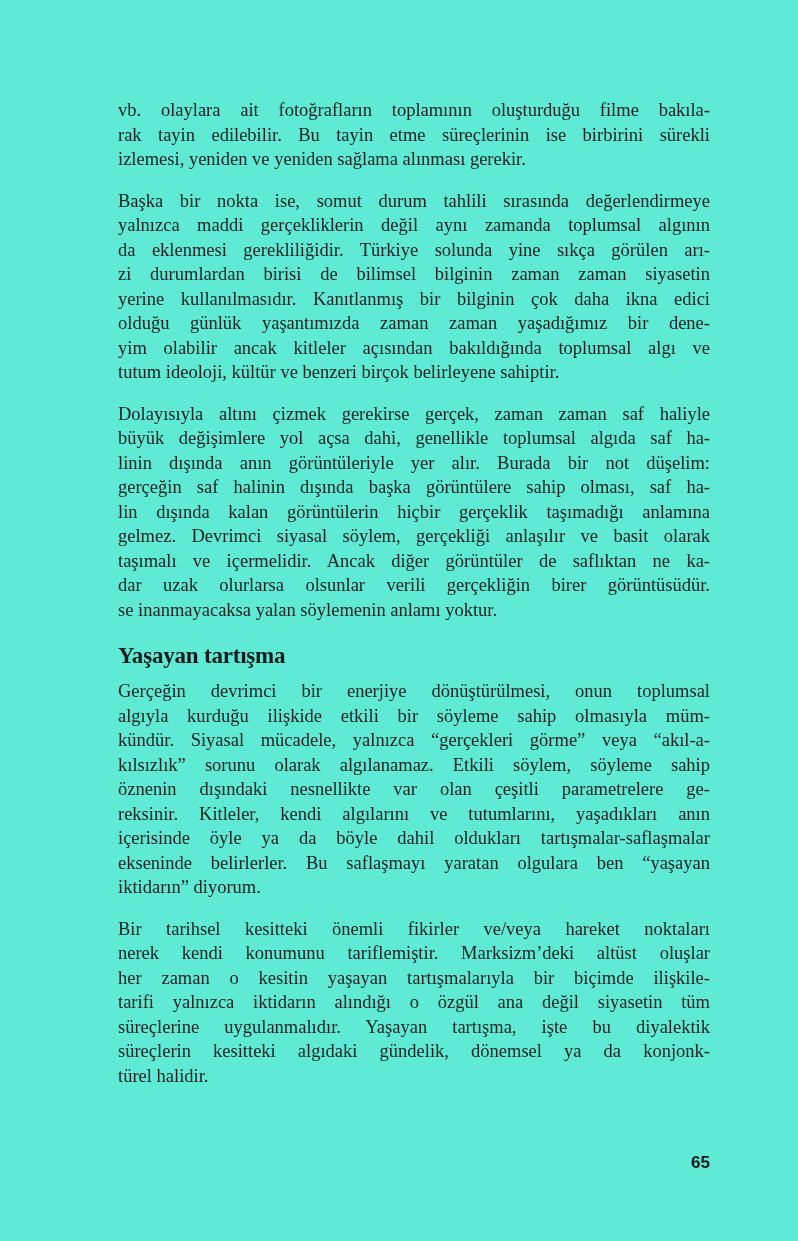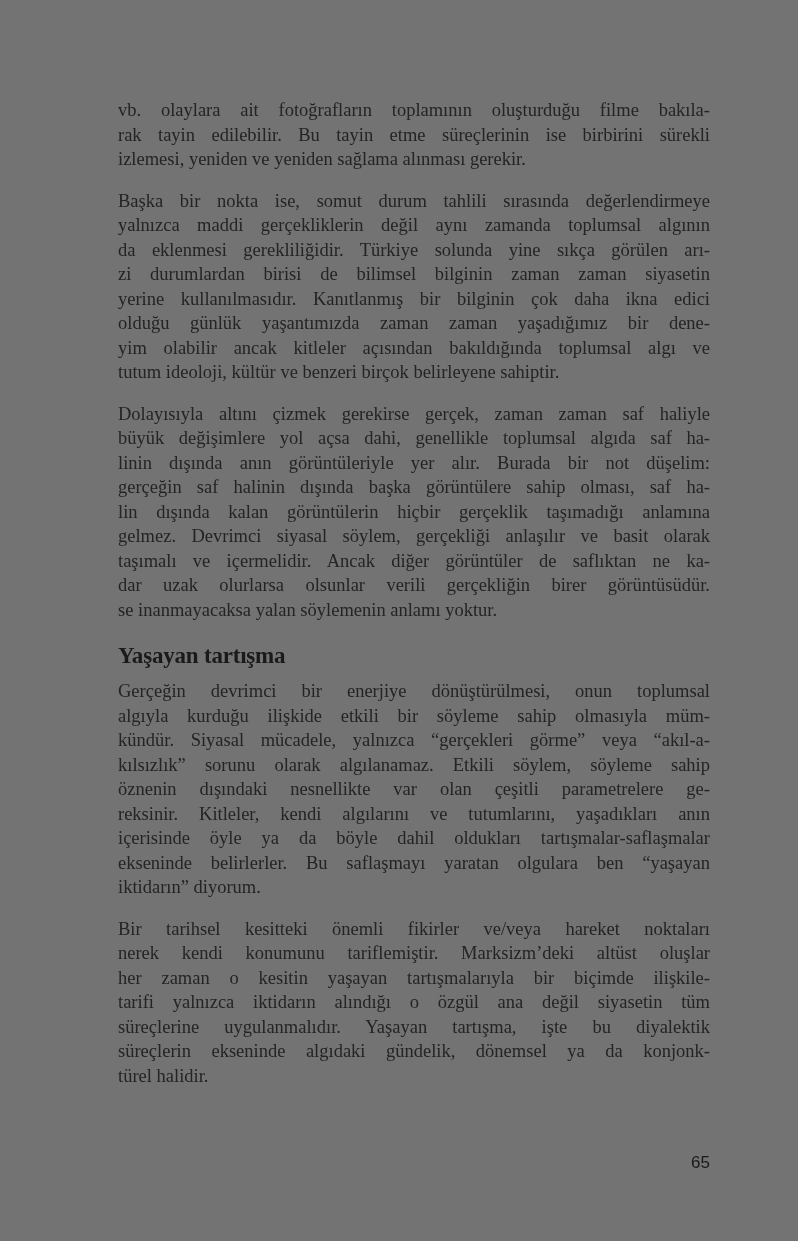--- a/index.html
+++ b/index.html
@@ -12,21 +12,21 @@
     width: 798px;
     height: 1241px;
     overflow: hidden;
     font-family: "Liberation Serif", serif;
   }
   .book-page {
     position: absolute;
     left: 0; top: 0;
     width: 798px;
     height: 1241px;
-    background: #737373;
+    background: #5eead4;
   }
   .page-body {
     position: absolute;
     left: 118px;
     top: 98px;
     width: 592px;
   }
   .paragraph {
     margin: 0 0 17px 0;
   }
@@ -51,21 +51,21 @@
     letter-spacing: -0.2px;
     margin: 19px 0 8px 0;
   }
   .page-number {
     position: absolute;
     left: 118px;
     top: 1153px;
     width: 592px;
     text-align: right;
     font-family: "Liberation Sans", sans-serif;
-    font-weight: 400;
+    font-weight: 700;
     font-size: 17px;
     color: #1a1a1a;
   }
 </style>
 </head>
 <body>
 
 <div class="book-page">
   <main class="page-body">
       <div class="paragraph">
@@ -105,18 +105,18 @@
         <div class="line">içerisinde öyle ya da böyle dahil oldukları tartışmalar-saflaşmalar</div>
         <div class="line">ekseninde belirlerler. Bu saflaşmayı yaratan olgulara ben “yaşayan</div>
         <div class="line last">iktidarın” diyorum.</div>
       </div>
       <div class="paragraph">
         <div class="line">Bir tarihsel kesitteki önemli fikirler ve/veya hareket noktaları</div>
         <div class="line">nerek kendi konumunu tariflemiştir. Marksizm’deki altüst oluşlar</div>
         <div class="line">her zaman o kesitin yaşayan tartışmalarıyla bir biçimde ilişkile-</div>
         <div class="line">tarifi yalnızca iktidarın alındığı o özgül ana değil siyasetin tüm</div>
         <div class="line">süreçlerine uygulanmalıdır. Yaşayan tartışma, işte bu diyalektik</div>
-        <div class="line">süreçlerin ekseninde algıdaki gündelik, dönemsel ya da konjonk-</div>
+        <div class="line">süreçlerin kesitteki algıdaki gündelik, dönemsel ya da konjonk-</div>
         <div class="line last">türel halidir.</div>
       </div>
     </main>
   <div class="page-number">65</div>
 </div>
 
 </body></html>

